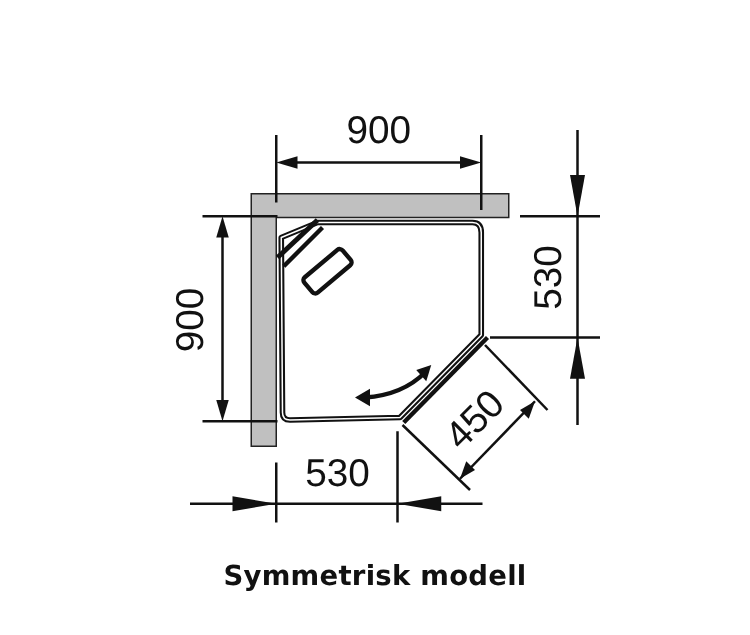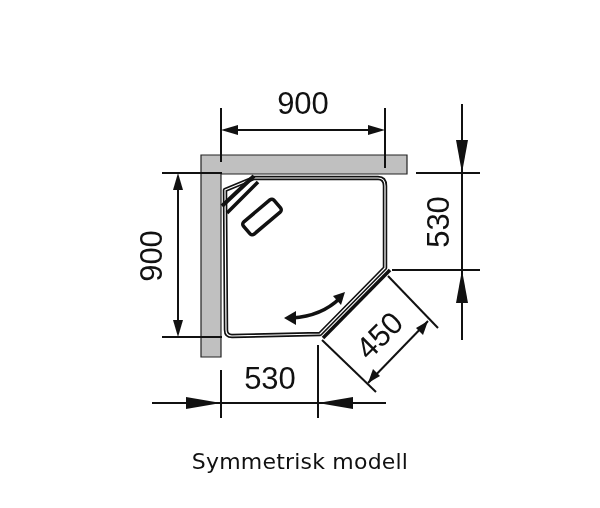--- a/index.html
+++ b/index.html
@@ -1,21 +1,21 @@
 <!DOCTYPE html>
 <html><head>
 <meta charset="utf-8">
 <style>
   html, body { margin: 0; padding: 0; background: #ffffff; }
   body { width: 600px; height: 508px; position: relative; overflow: hidden; }
   .canvas { position: absolute; left: 0; top: 0; width: 600px; height: 376px; }
   svg text.dim { font-family: "Liberation Sans", sans-serif; font-size: 31px; fill: #111111; }
   .caption {
     position: absolute; left: 0; top: 449px; width: 600px; text-align: center;
-    font-family: "DejaVu Sans", sans-serif; font-weight: normal; font-size: 22px; color: #111111;
+    font-family: "DejaVu Sans", sans-serif; font-weight: bold; font-size: 22px; color: #111111;
     letter-spacing: 0.2px;
   }
 </style>
 </head>
 <body>
 
 <div class="canvas">
 <svg width="600" height="508" viewBox="0 0 600 508" xmlns="http://www.w3.org/2000/svg">
   <defs>
     <marker id="arr" markerWidth="10" markerHeight="10" refX="9" refY="5" orient="auto" markerUnits="userSpaceOnUse">

